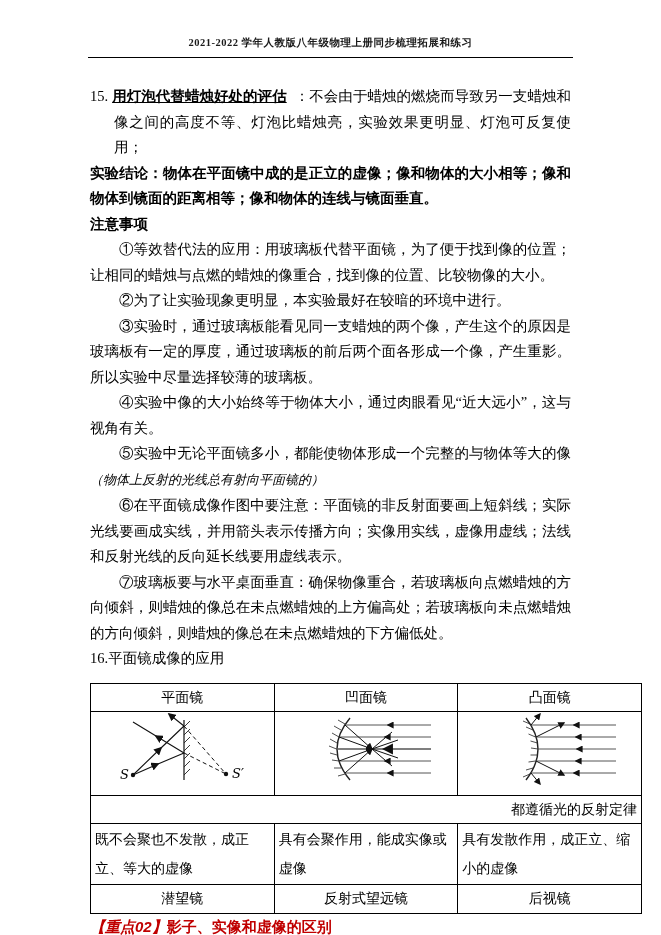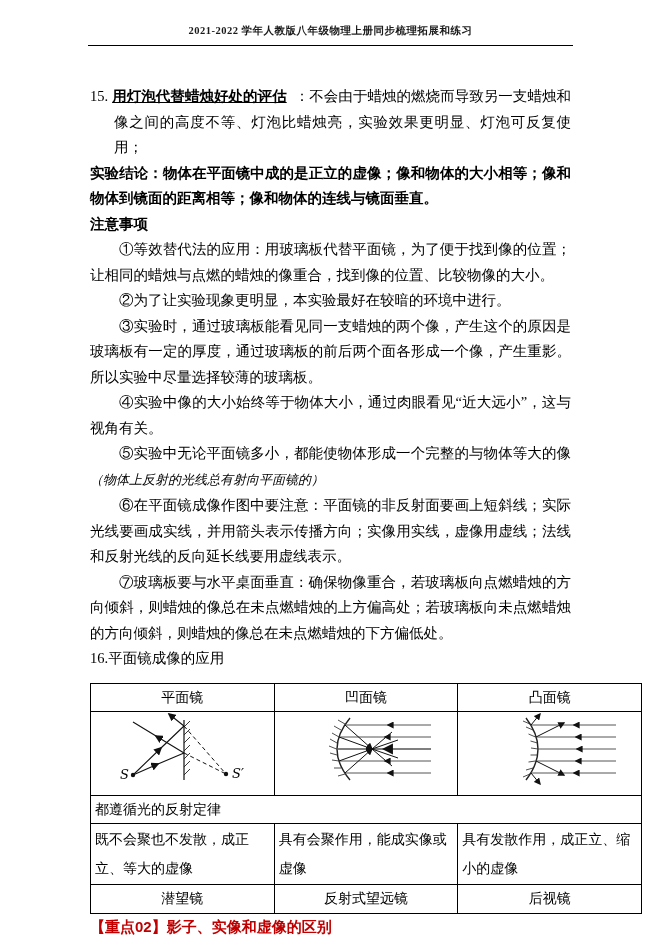--- a/index.html
+++ b/index.html
@@ -1,20 +1,20 @@
 <!DOCTYPE html>
 <html><head>
 <meta charset="utf-8">
 <style>
   html,body { margin:0; padding:0; background:#ffffff; }
   body { width:661px; height:935px; position:relative; overflow:hidden;
          font-family:"Liberation Serif","DejaVu Serif",serif; color:#000; }
   .page { position:absolute; inset:0; background:#fff; }
 
-  .doc-header { position:absolute; top:24px; left:88px; width:485px;
+  .doc-header { position:absolute; top:36px; left:88px; width:485px;
                 text-align:center; font-size:10.5px; font-weight:bold;
                 letter-spacing:0.5px; color:#1a1a1a;
                 border-bottom:1.2px solid #000; padding-bottom:7px; }
 
   .content { position:absolute; top:84px; left:90px; width:481px;
              font-size:14.5px; line-height:25.5px; text-align:justify; }
   .content p { margin:0; }
 
   .hang { padding-left:24px; text-indent:-24px; }
   .num { margin-right:4px; }
@@ -22,26 +22,26 @@
 
   .hei { font-family:"Liberation Sans","DejaVu Sans",sans-serif; font-weight:bold; }
   .indent2 { text-indent:2em; }
   .kai { font-size:13px; font-style:italic; font-family:Liberation Mono, monospace; }
 
   table.mirror { border-collapse:collapse; width:552px; margin-top:11px;
                  table-layout:fixed; font-size:14px; }
   table.mirror td { border:1.4px solid #000; padding:1px 4px; }
   td.th { text-align:center; height:22px; }
   td.diag { height:74px; text-align:center; vertical-align:middle; padding:0; }
-  td.law { text-align:left; height:21px; }
+  td.law { text-align:right; height:21px; }
   td.desc { text-align:left; vertical-align:top; line-height:29px; height:46px; }
   td.app { text-align:center; height:21px; }
 
   .highlight { margin-top:12px; font-size:15px; font-weight:bold; }
-  .hl-tag { font-family:"Liberation Sans","DejaVu Sans",sans-serif; }
+  .hl-tag { font-family:"Liberation Sans","DejaVu Sans",sans-serif;font-style:italic; }
 
   svg text { font-style:italic; font-family:"DejaVu Serif",serif; }
 </style>
 </head>
 <body>
 
 <div class="page">
 
   <div class="doc-header">2021-2022 学年人教版八年级物理上册同步梳理拓展和练习</div>
 

